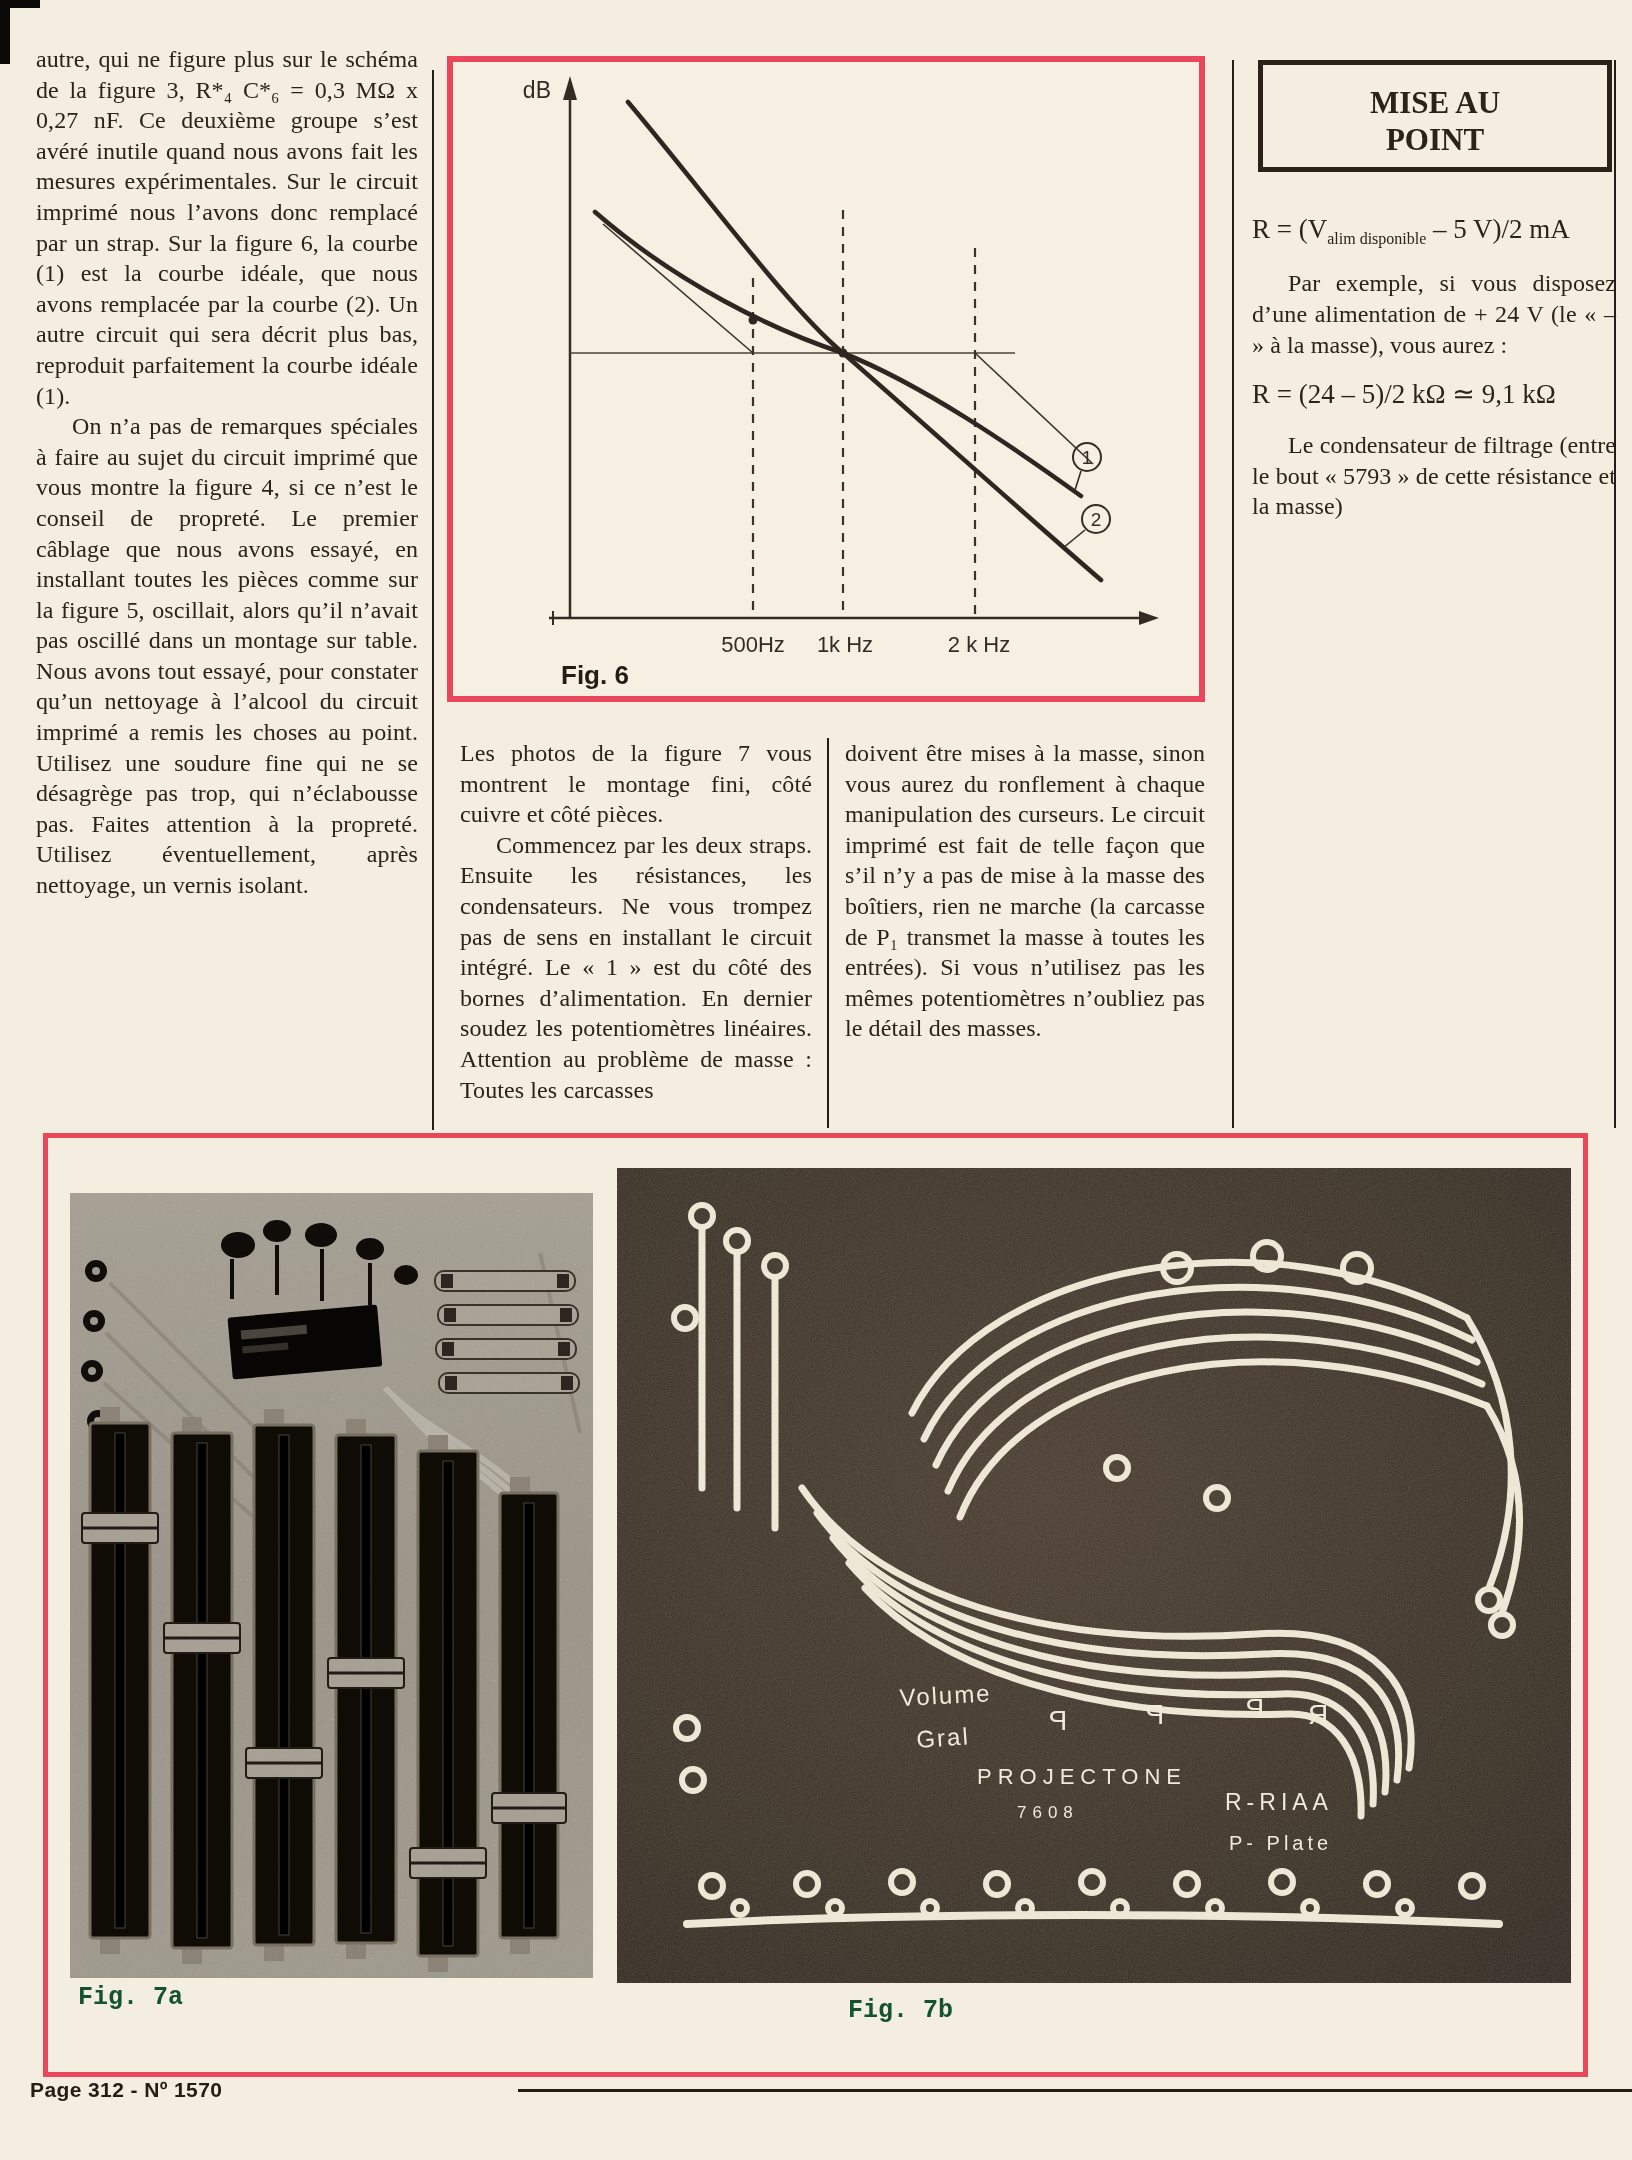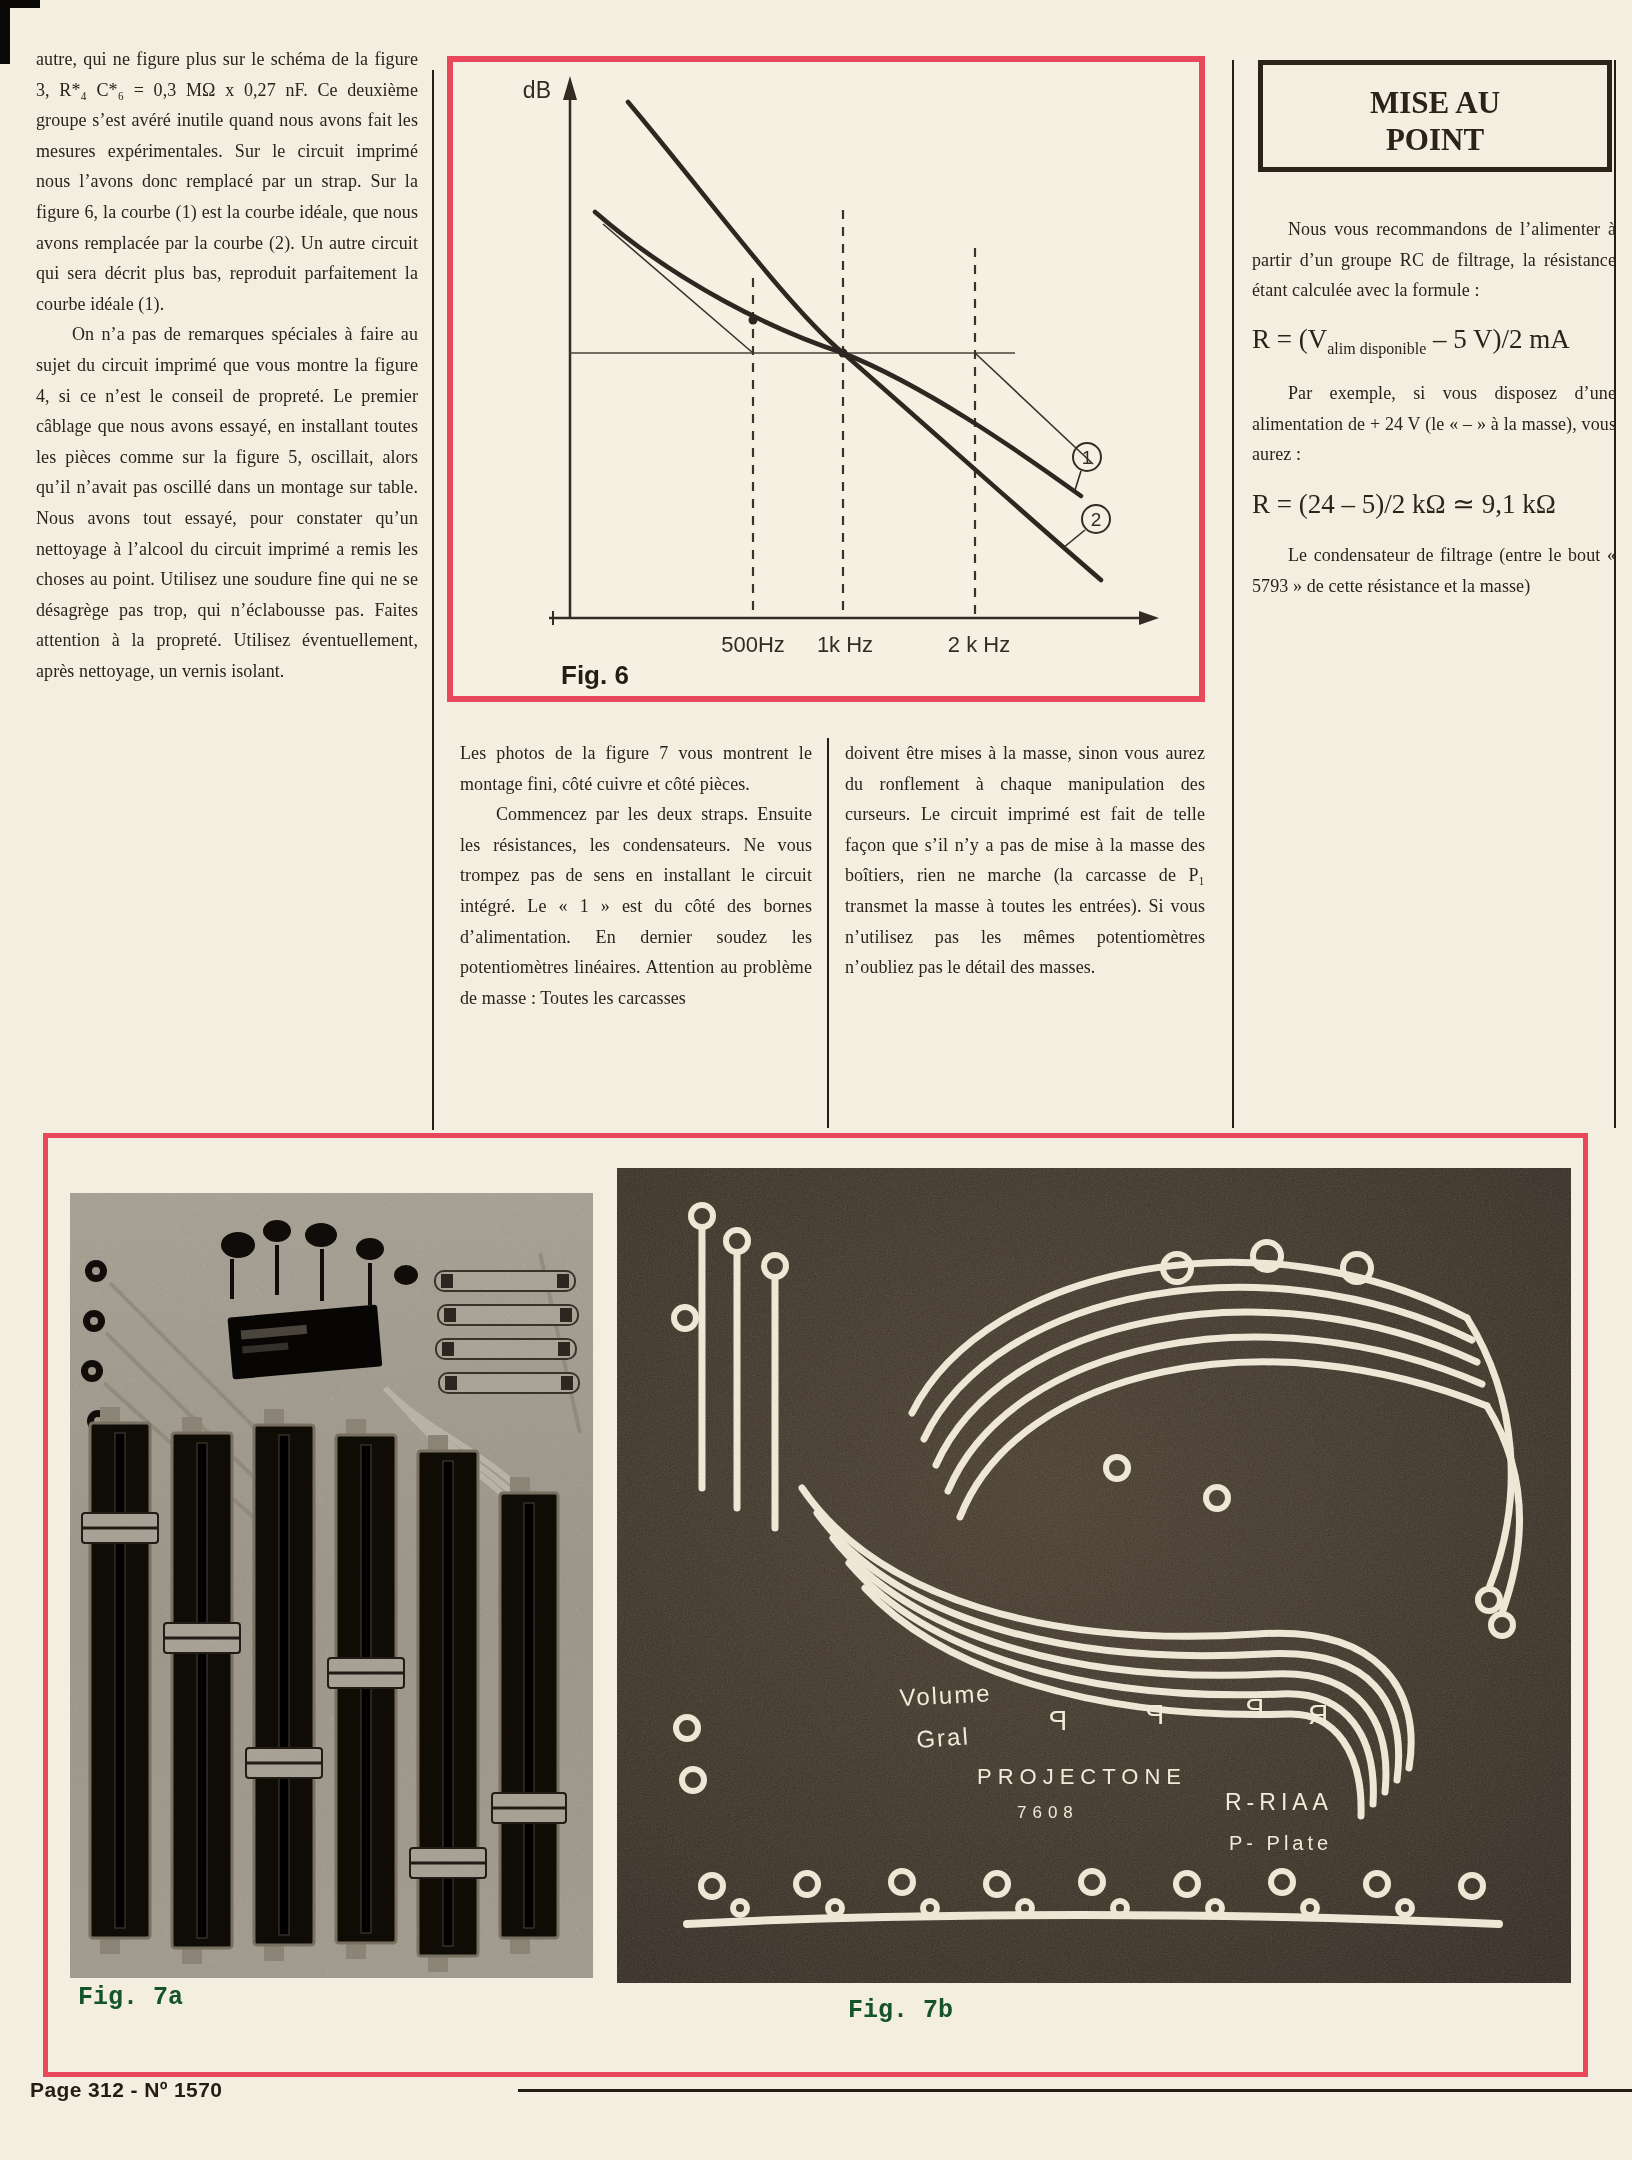--- a/index.html
+++ b/index.html
@@ -3,21 +3,21 @@
 <meta charset="utf-8">
 <style>
   html,body{margin:0;padding:0;background:#888;}
   .page{
     position:relative; width:1632px; height:2160px;
     background:#f4eee1; color:#2b2218;
     font-family:"Liberation Serif", serif;
     overflow:hidden; margin:0 auto;
   }
   .col{position:absolute;}
-  .col p{margin:0; text-align:justify; font-size:18px; line-height:30.6px; letter-spacing:0.1px;}
+  .col p{margin:0; text-align:justify; font-size:24px; line-height:30.6px; letter-spacing:0.1px;}
   .col p.indent{text-indent:36px;}
   .vrule{position:absolute; width:2px; background:#241c15;}
   .scan-mark{position:absolute; background:#0c0a08;}
 
   .fig6{
     position:absolute; left:447px; top:56px; width:746px; height:634px;
     border:6px solid #e8475c; background:#f6f0e3;
   }
   .chart-svg{display:block;}
 
@@ -111,21 +111,20 @@
 
   <div class="col" style="left:845px; top:738px; width:360px;">
     <p>doivent être mises à la masse, sinon vous aurez du ronflement à chaque manipulation des curseurs. Le circuit imprimé est fait de telle façon que s’il n’y a pas de mise à la masse des boîtiers, rien ne marche (la carcasse de P₁ transmet la masse à toutes les entrées). Si vous n’utilisez pas les mêmes potentiomètres n’oubliez pas le détail des masses.</p>
   </div>
 
   <div class="col" style="left:1252px; top:60px; width:364px;">
     <div class="mise-box">
       <div>MISE AU</div>
       <div>POINT</div>
     </div>
-    <p class="indent">Nous vous recommandons de l’alimenter à partir d’un groupe RC de filtrage, la résistance étant calculée avec la formule :</p>
     <div class="formula"><span>R = (V</span><sub class="fsub">alim disponible</sub><span> – 5 V)/2 mA</span></div>
     <p class="indent">Par exemple, si vous disposez d’une alimentation de + 24 V (le « – » à la masse), vous aurez :</p>
     <div class="formula">R = (24 – 5)/2 kΩ ≃ 9,1 kΩ</div>
     <p class="indent">Le condensateur de filtrage (entre le bout « 5793 » de cette résistance et la masse)</p>
   </div>
 
   <div class="photobox">
 
     <svg class="photo" style="left:22px; top:55px;" width="523" height="785" viewBox="0 0 523 785">
       <defs>

